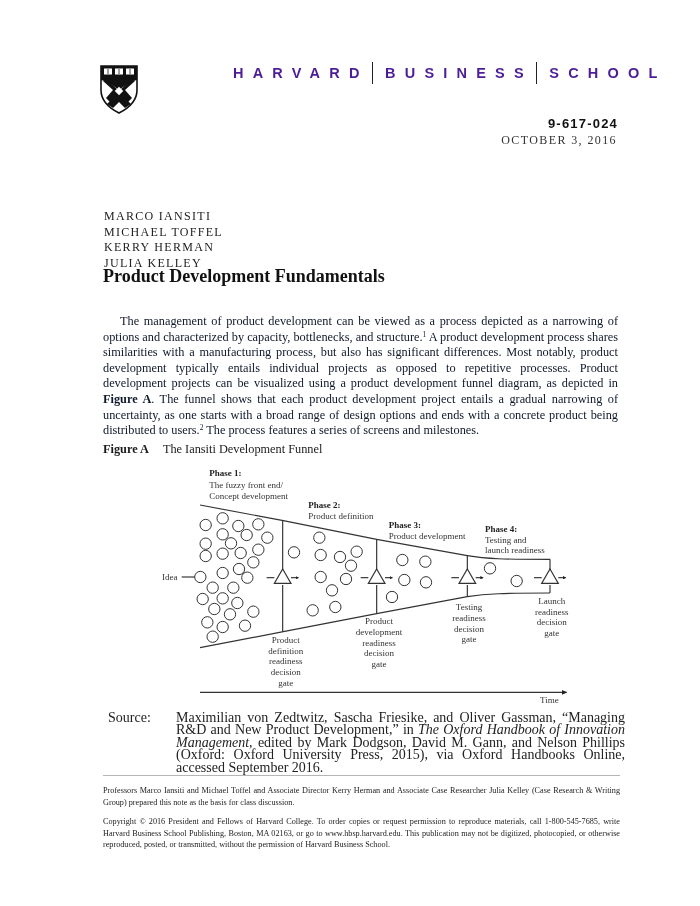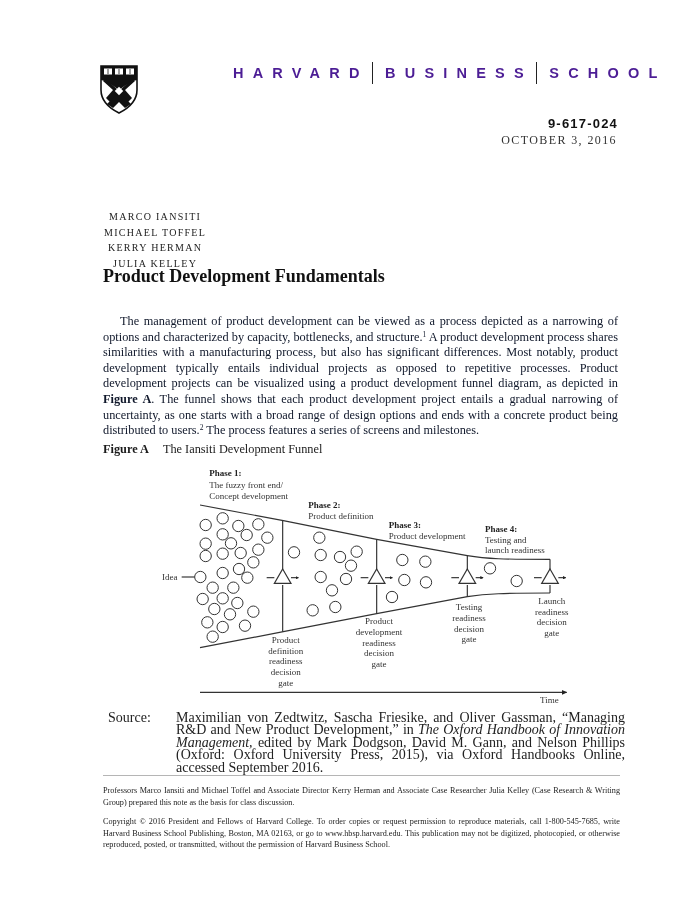--- a/index.html
+++ b/index.html
@@ -14,22 +14,22 @@
                 font-size: 14.5px; letter-spacing: 9.2px; color: #4c1d95; white-space: nowrap; }
     .wordmark .sep { display: inline-block; width: 1.5px; height: 22px; background: #222;
                      margin: 0 12px 0 3px; }
     .docnum { right: 82px; top: 116px; font-family: "Liberation Sans", "DejaVu Sans", sans-serif;
               font-weight: bold; font-size: 13px; letter-spacing: 1.2px; color: #111; text-align: right; }
     .docdate { right: 83px; top: 133px; font-size: 12px; letter-spacing: 1.4px; color: #333;
                text-align: right; }
 
     
     .authors { left: 104px; top: 209px; }
-    .authors div { font-size: 10px; letter-spacing: 1.3px; color: #222; height: 15.5px; line-height: 15.5px;
-                   text-transform: uppercase; text-align: center; }
+    .authors div { font-size: 12px; letter-spacing: 1.3px; color: #222; height: 15.5px; line-height: 15.5px;
+                   text-transform: uppercase; }
 
     
     .title { left: 103px; top: 266px; font-size: 18px; font-weight: bold; color: #111; white-space: nowrap; }
 
     
     .body-text { left: 103px; top: 314px; width: 515px; font-size: 12.3px; line-height: 15.6px;
                  text-align: justify; color: #0f172a; text-indent: 17px; }
     .body-text b { font-weight: bold; }
     .body-text sup { font-size: 7.5px; line-height: 0; vertical-align: 4px; }
 

